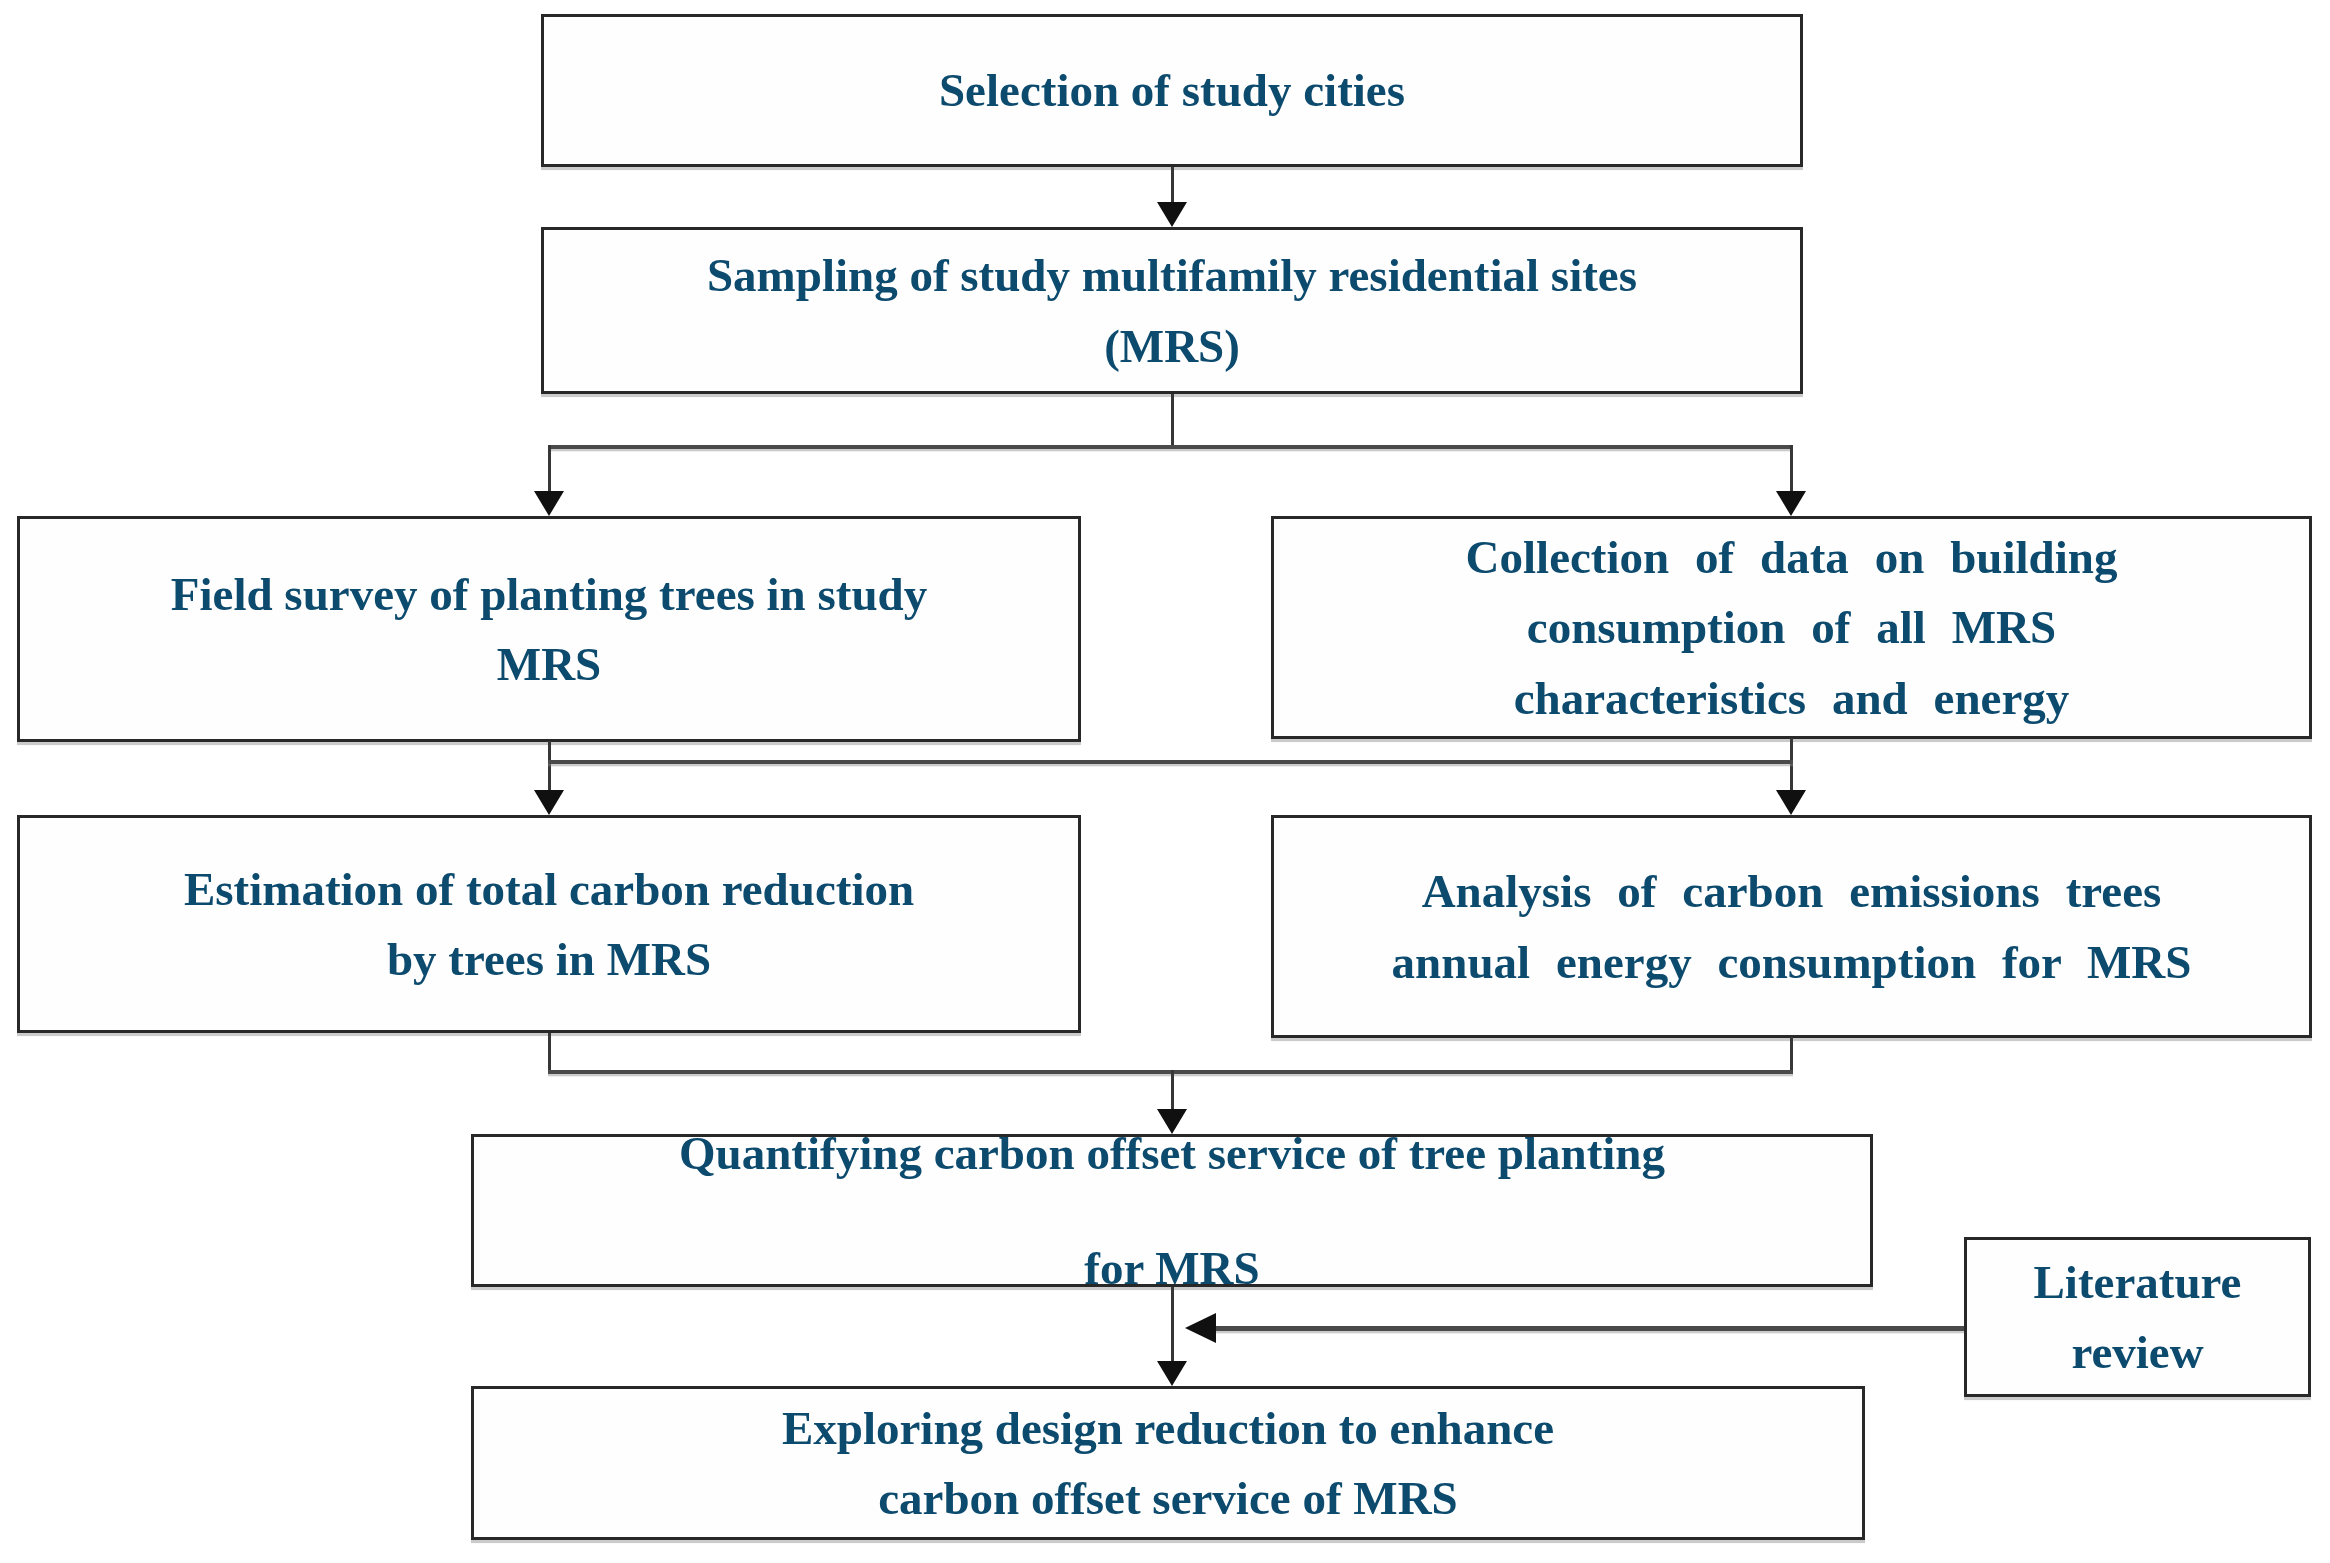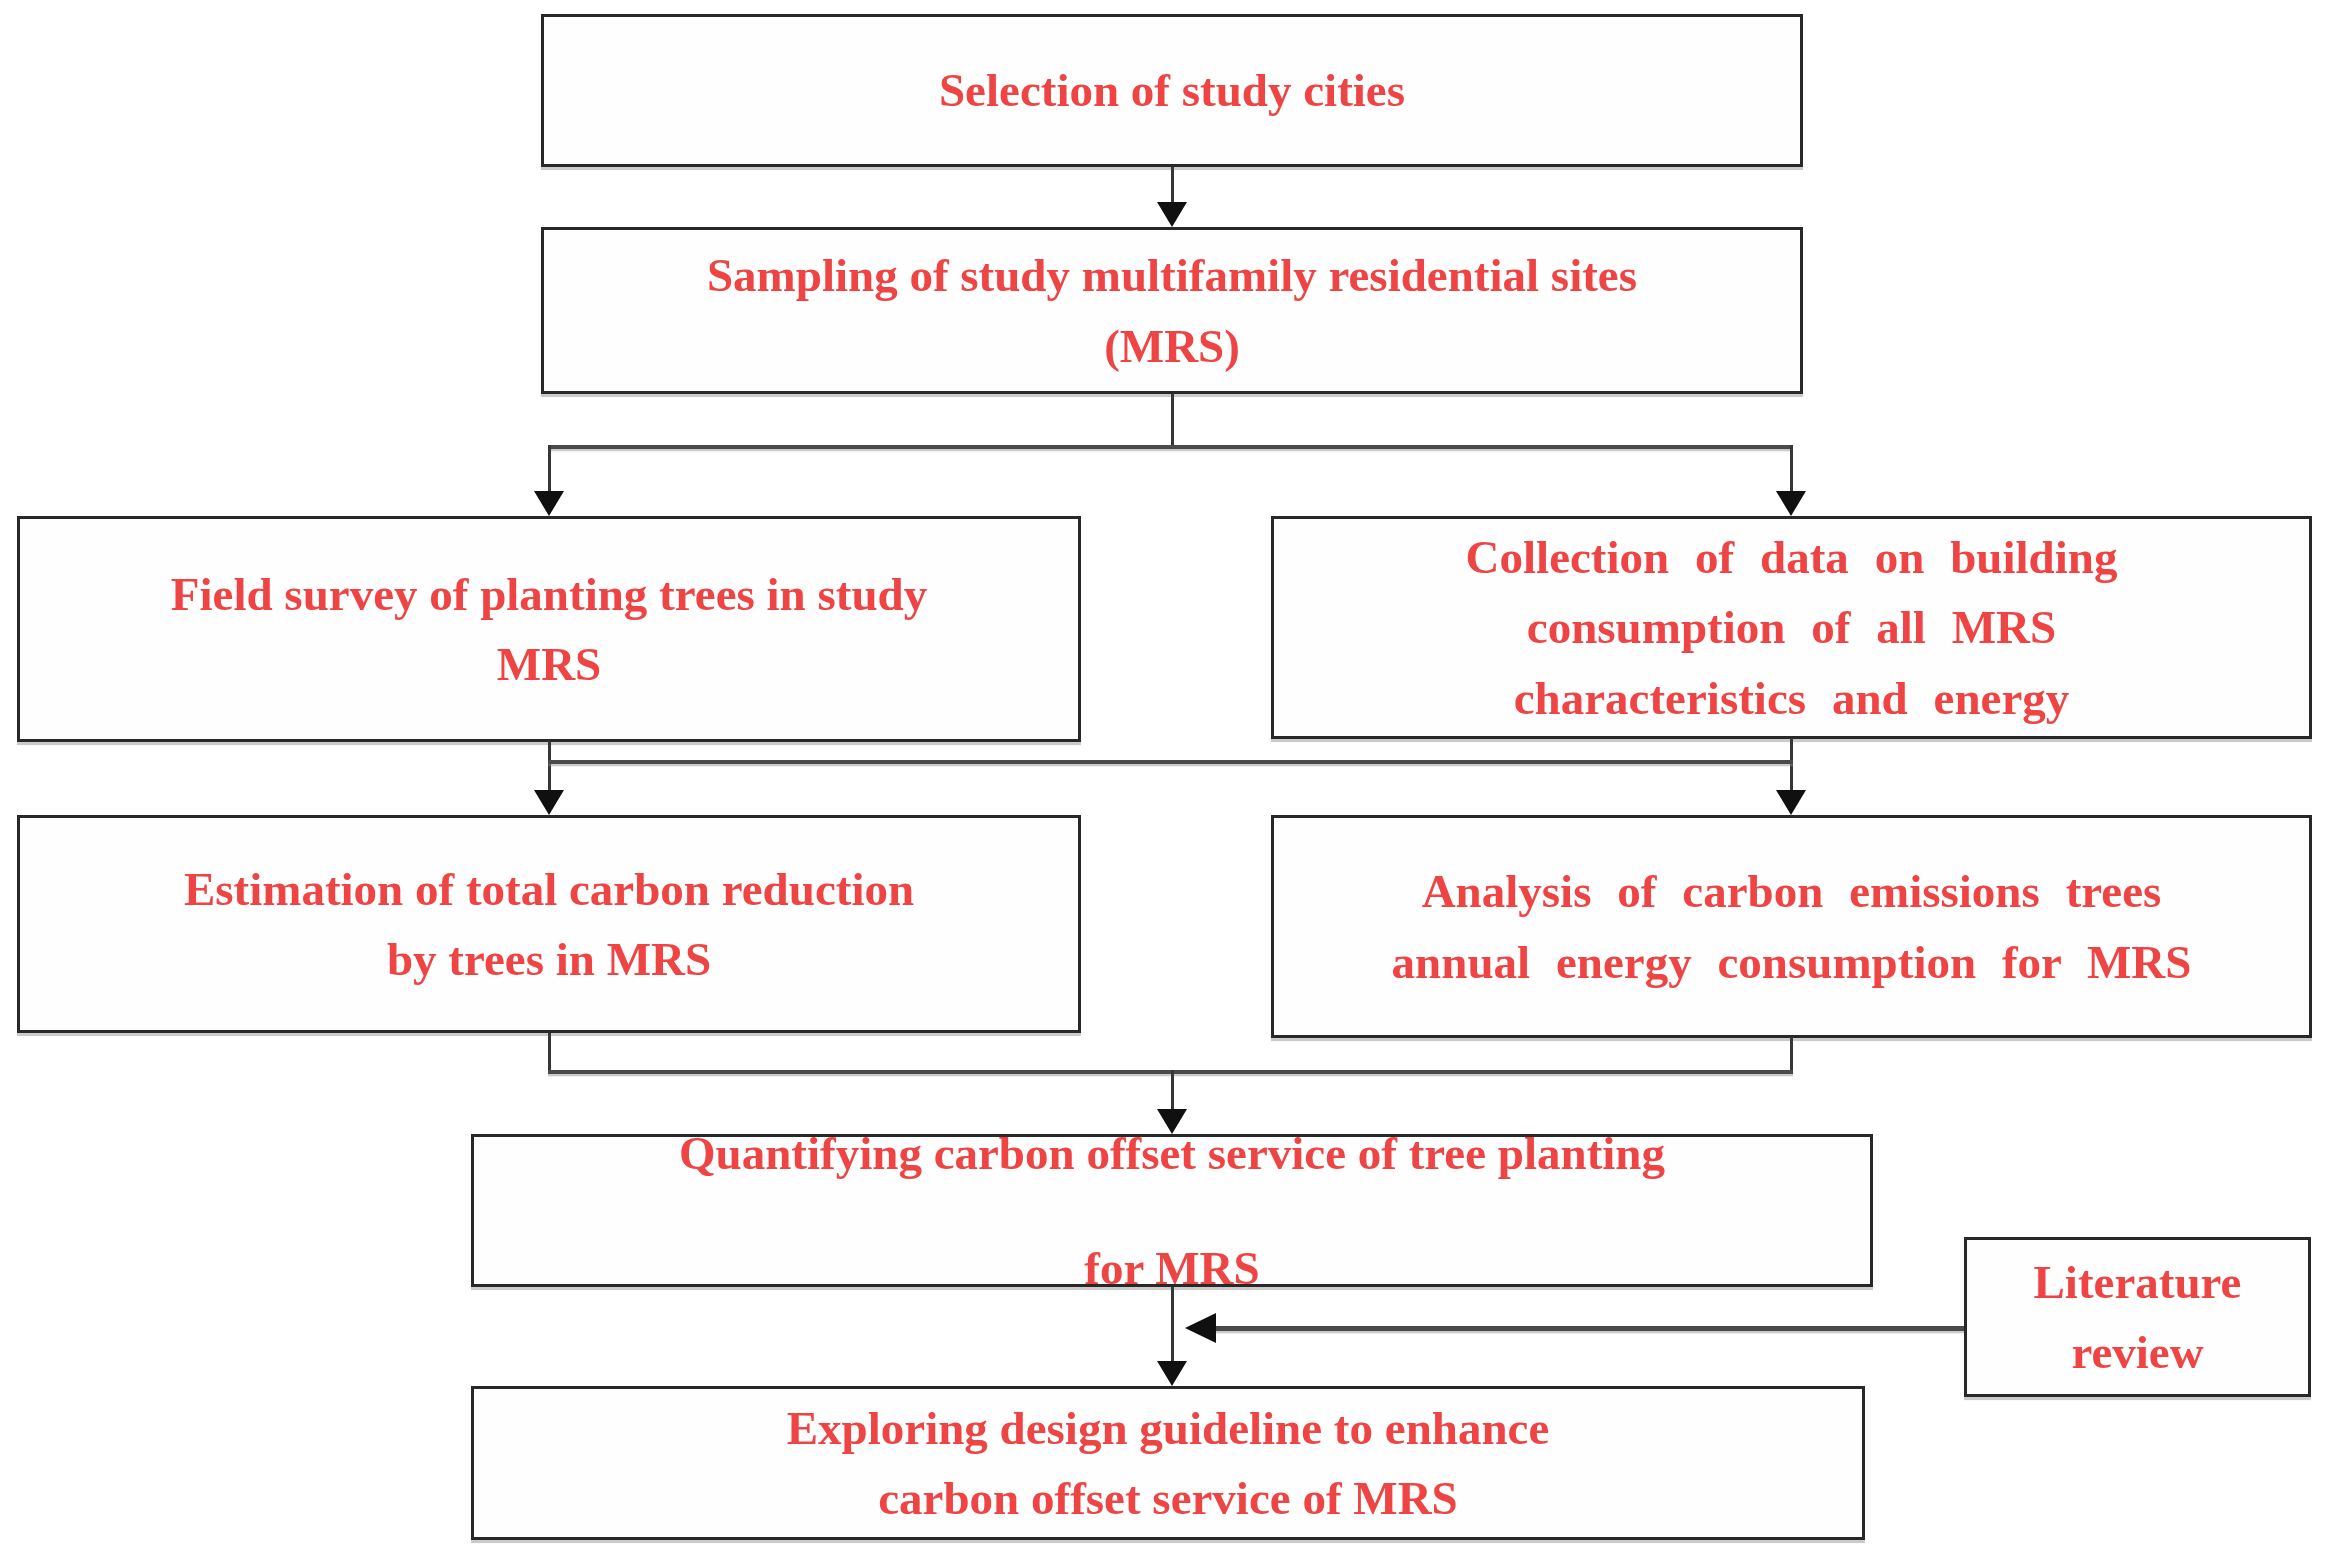--- a/index.html
+++ b/index.html
@@ -24,21 +24,21 @@
     box-shadow: 0 3.1px 0 rgba(125,125,125,0.40);
     display: flex;
     flex-direction: column;
     justify-content: center;
     align-items: center;
     text-align: center;
   }
   .box .line {
     font-size: 47px;
     font-weight: 700;
-    color: #ef4444;
+    color: #0c4a6e;
     line-height: 1.5;
     white-space: nowrap;
   }
   .wide .line { word-spacing: 0.30em; }
 
   #box-selection   { left: 541px;  top: 14px;   width: 1262px; height: 153px; }
   #box-sampling    { left: 541px;  top: 227px;  width: 1262px; height: 167px; }
   #box-field-survey{ left: 17px;   top: 516px;  width: 1064px; height: 226px; }
   #box-collection  { left: 1271px; top: 516px;  width: 1041px; height: 223px; }
   #box-estimation  { left: 17px;   top: 815px; width: 1064px; height: 218px; }
@@ -138,21 +138,21 @@
     <div class="line">Quantifying carbon offset service of tree planting</div>
     <div class="line">for MRS</div>
   </div>
 
   <div class="box" id="box-literature">
     <div class="line">Literature</div>
     <div class="line">review</div>
   </div>
 
   <div class="box" id="box-exploring">
-    <div class="line">Exploring design guideline to enhance</div>
+    <div class="line">Exploring design reduction to enhance</div>
     <div class="line">carbon offset service of MRS</div>
   </div>
 
   <div class="vline" id="stem-selection"></div>
   <div class="ah-down" id="head-to-sampling"></div>
 
   <div class="vline" id="stem-sampling"></div>
   <div class="hline" id="hline-split"></div>
   <div class="vline" id="stem-split-left"></div>
   <div class="ah-down" id="head-to-field"></div>

